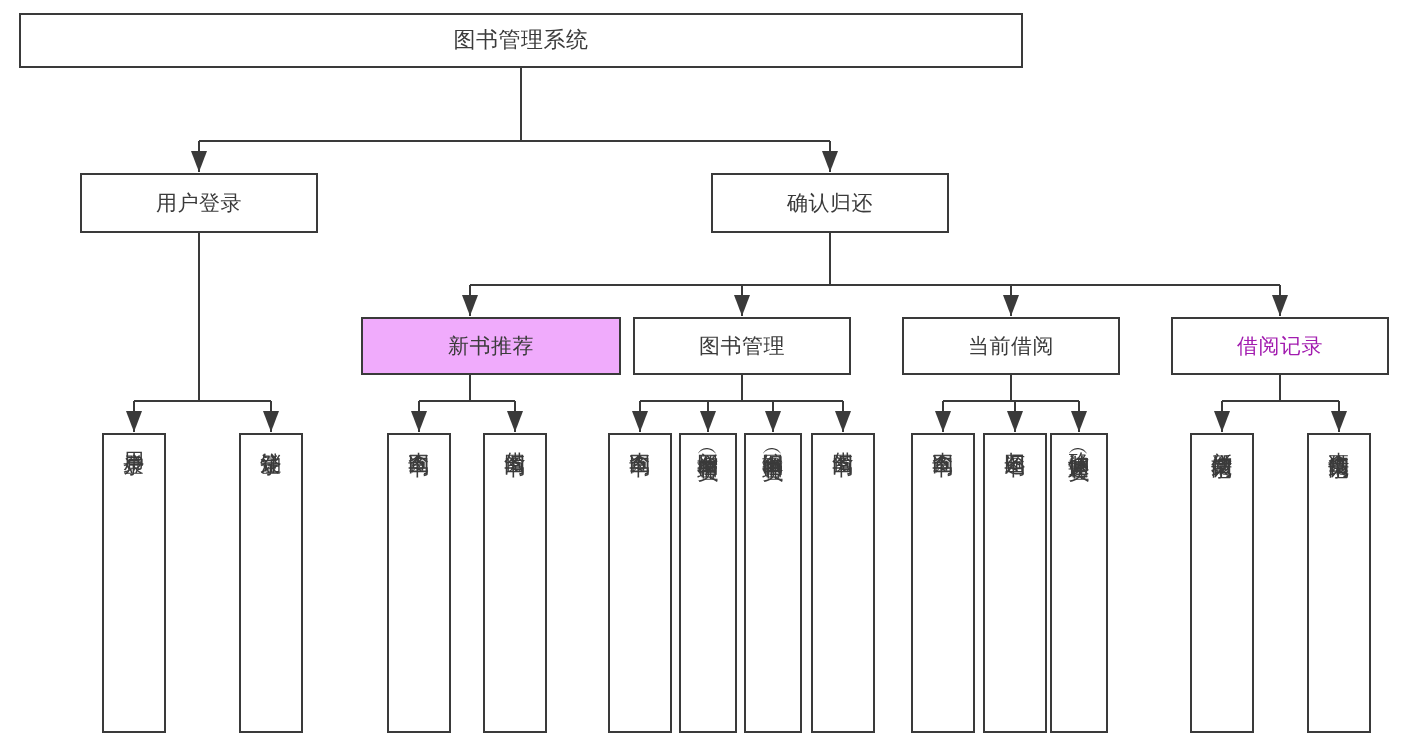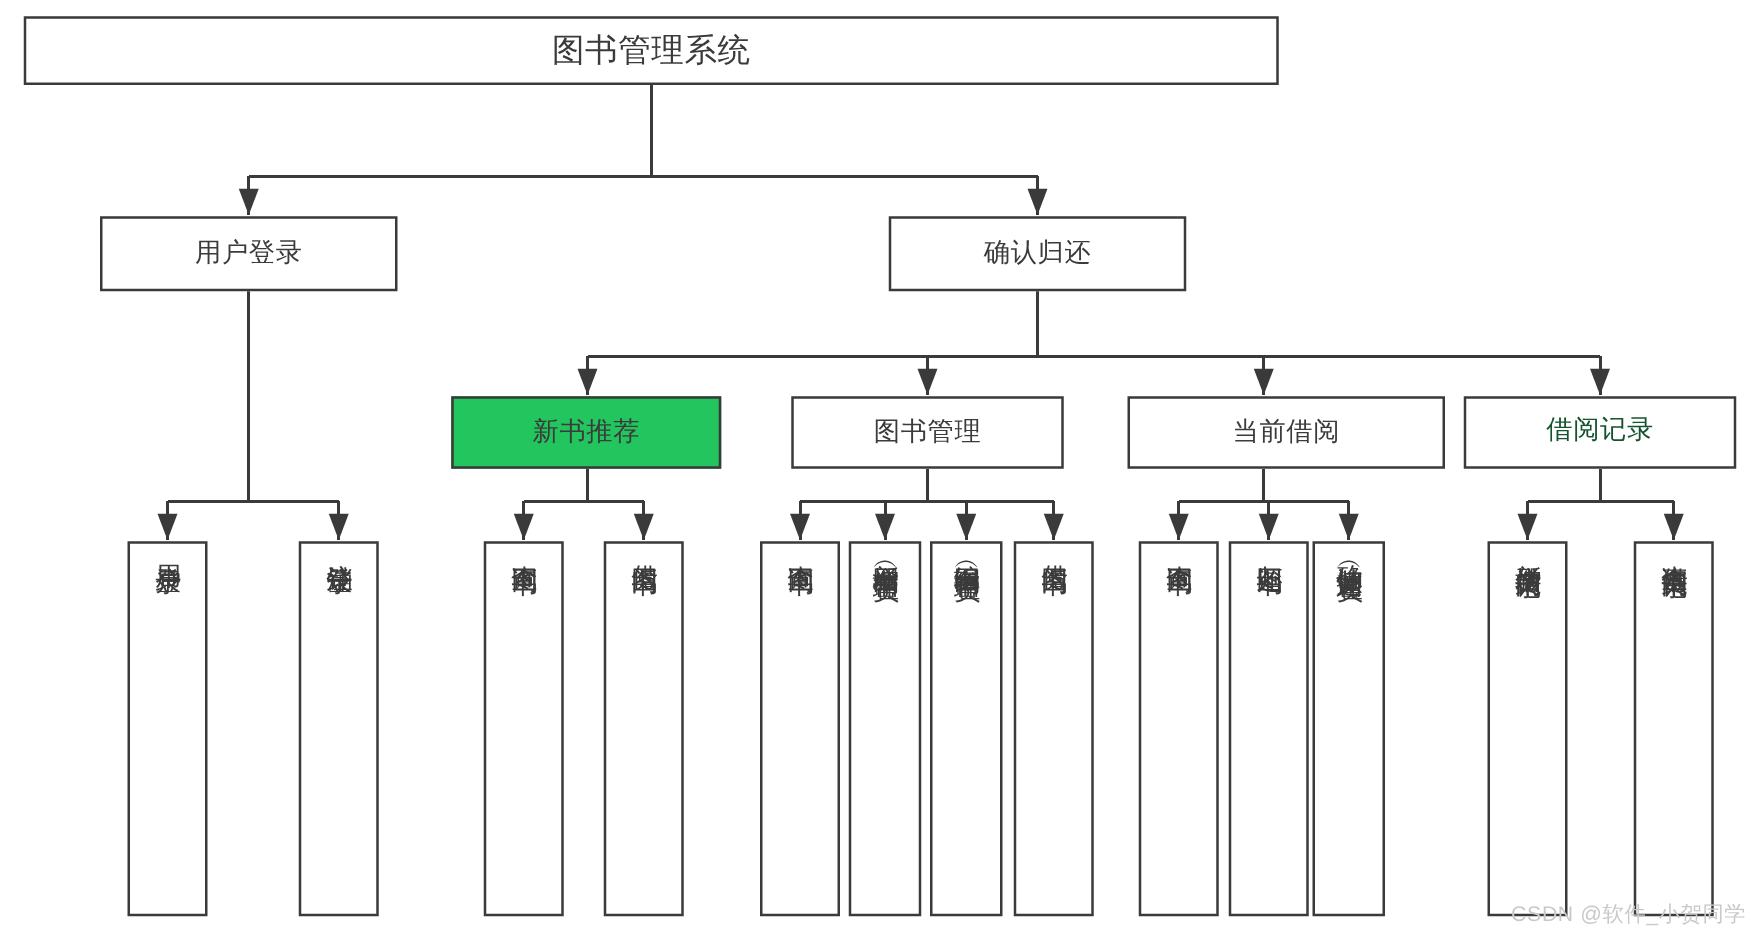--- a/index.html
+++ b/index.html
@@ -53,21 +53,21 @@
   .node.vertical .label {
     writing-mode: vertical-rl;
     text-orientation: upright;
     font-size: 21px;
     line-height: 1.30;
     letter-spacing: 1.5px;
     white-space: nowrap;
     display: block;
   }
   .node.root .label {
-    font-size: 26px;
+    font-size: 22px;
   }
   .watermark {
     position: absolute;
     right: 8px;
     bottom: 4px;
     font-size: 17px;
     color: #c9c9c9;
     letter-spacing: 0.5px;
     white-space: nowrap;
     user-select: none;
@@ -134,31 +134,31 @@
   <div id="nodes">
       <div class="node horizontal root" style="left: 19px; top: 13px; width: 1004px; height: 55px; border-color: rgb(58, 58, 58); background: rgb(255, 255, 255);">
         <span class="label" style="color: rgb(59, 59, 59);">图书管理系统</span>
       </div>
       <div class="node horizontal" style="left: 80px; top: 173px; width: 238px; height: 60px; border-color: rgb(58, 58, 58); background: rgb(255, 255, 255);">
         <span class="label" style="color: rgb(59, 59, 59);">用户登录</span>
       </div>
       <div class="node horizontal" style="left: 711px; top: 173px; width: 238px; height: 60px; border-color: rgb(58, 58, 58); background: rgb(255, 255, 255);">
         <span class="label" style="color: rgb(59, 59, 59);">确认归还</span>
       </div>
-      <div class="node horizontal" style="left: 361px; top: 317px; width: 216px; height: 58px; border-color: rgb(58, 58, 58); background: #22c55e;">
+      <div class="node horizontal" style="left: 361px; top: 317px; width: 260px; height: 58px; border-color: rgb(58, 58, 58); background: #f0abfc;">
         <span class="label" style="color: rgb(59, 59, 59);">新书推荐</span>
       </div>
       <div class="node horizontal" style="left: 633px; top: 317px; width: 218px; height: 58px; border-color: rgb(58, 58, 58); background: rgb(255, 255, 255);">
         <span class="label" style="color: rgb(59, 59, 59);">图书管理</span>
       </div>
-      <div class="node horizontal" style="left: 902px; top: 317px; width: 254px; height: 58px; border-color: rgb(58, 58, 58); background: rgb(255, 255, 255);">
+      <div class="node horizontal" style="left: 902px; top: 317px; width: 218px; height: 58px; border-color: rgb(58, 58, 58); background: rgb(255, 255, 255);">
         <span class="label" style="color: rgb(59, 59, 59);">当前借阅</span>
       </div>
       <div class="node horizontal" style="left: 1171px; top: 317px; width: 218px; height: 58px; border-color: rgb(58, 58, 58); background: rgb(255, 255, 255);">
-        <span class="label" style="color: #14532d; font-family: Liberation Mono, monospace;">借阅记录</span>
+        <span class="label" style="color: #a21caf;">借阅记录</span>
       </div>
       <div class="node vertical" style="left: 102px; top: 433px; width: 64px; height: 300px; border-color: rgb(58, 58, 58); background: rgb(255, 255, 255);">
         <span class="label" style="color: rgb(59, 59, 59);">用户登录</span>
       </div>
       <div class="node vertical" style="left: 239px; top: 433px; width: 64px; height: 300px; border-color: rgb(58, 58, 58); background: rgb(255, 255, 255);">
         <span class="label" style="color: rgb(59, 59, 59);">注销登录</span>
       </div>
       <div class="node vertical" style="left: 387px; top: 433px; width: 64px; height: 300px; border-color: rgb(58, 58, 58); background: rgb(255, 255, 255);">
         <span class="label" style="color: rgb(59, 59, 59);">查询图书</span>
       </div>
@@ -186,14 +186,13 @@
       <div class="node vertical" style="left: 1050px; top: 433px; width: 58px; height: 300px; border-color: rgb(58, 58, 58); background: rgb(255, 255, 255);">
         <span class="label" style="color: rgb(59, 59, 59);">确认归还（管理员）</span>
       </div>
       <div class="node vertical" style="left: 1190px; top: 433px; width: 64px; height: 300px; border-color: rgb(58, 58, 58); background: rgb(255, 255, 255);">
         <span class="label" style="color: rgb(59, 59, 59);">新增借阅记录</span>
       </div>
       <div class="node vertical" style="left: 1307px; top: 433px; width: 64px; height: 300px; border-color: rgb(58, 58, 58); background: rgb(255, 255, 255);">
         <span class="label" style="color: rgb(59, 59, 59);">查询借阅记录</span>
       </div>
     </div>
-  <div class="watermark">CSDN @软件_小贺同学</div>
 </div>
 
 </body></html>

